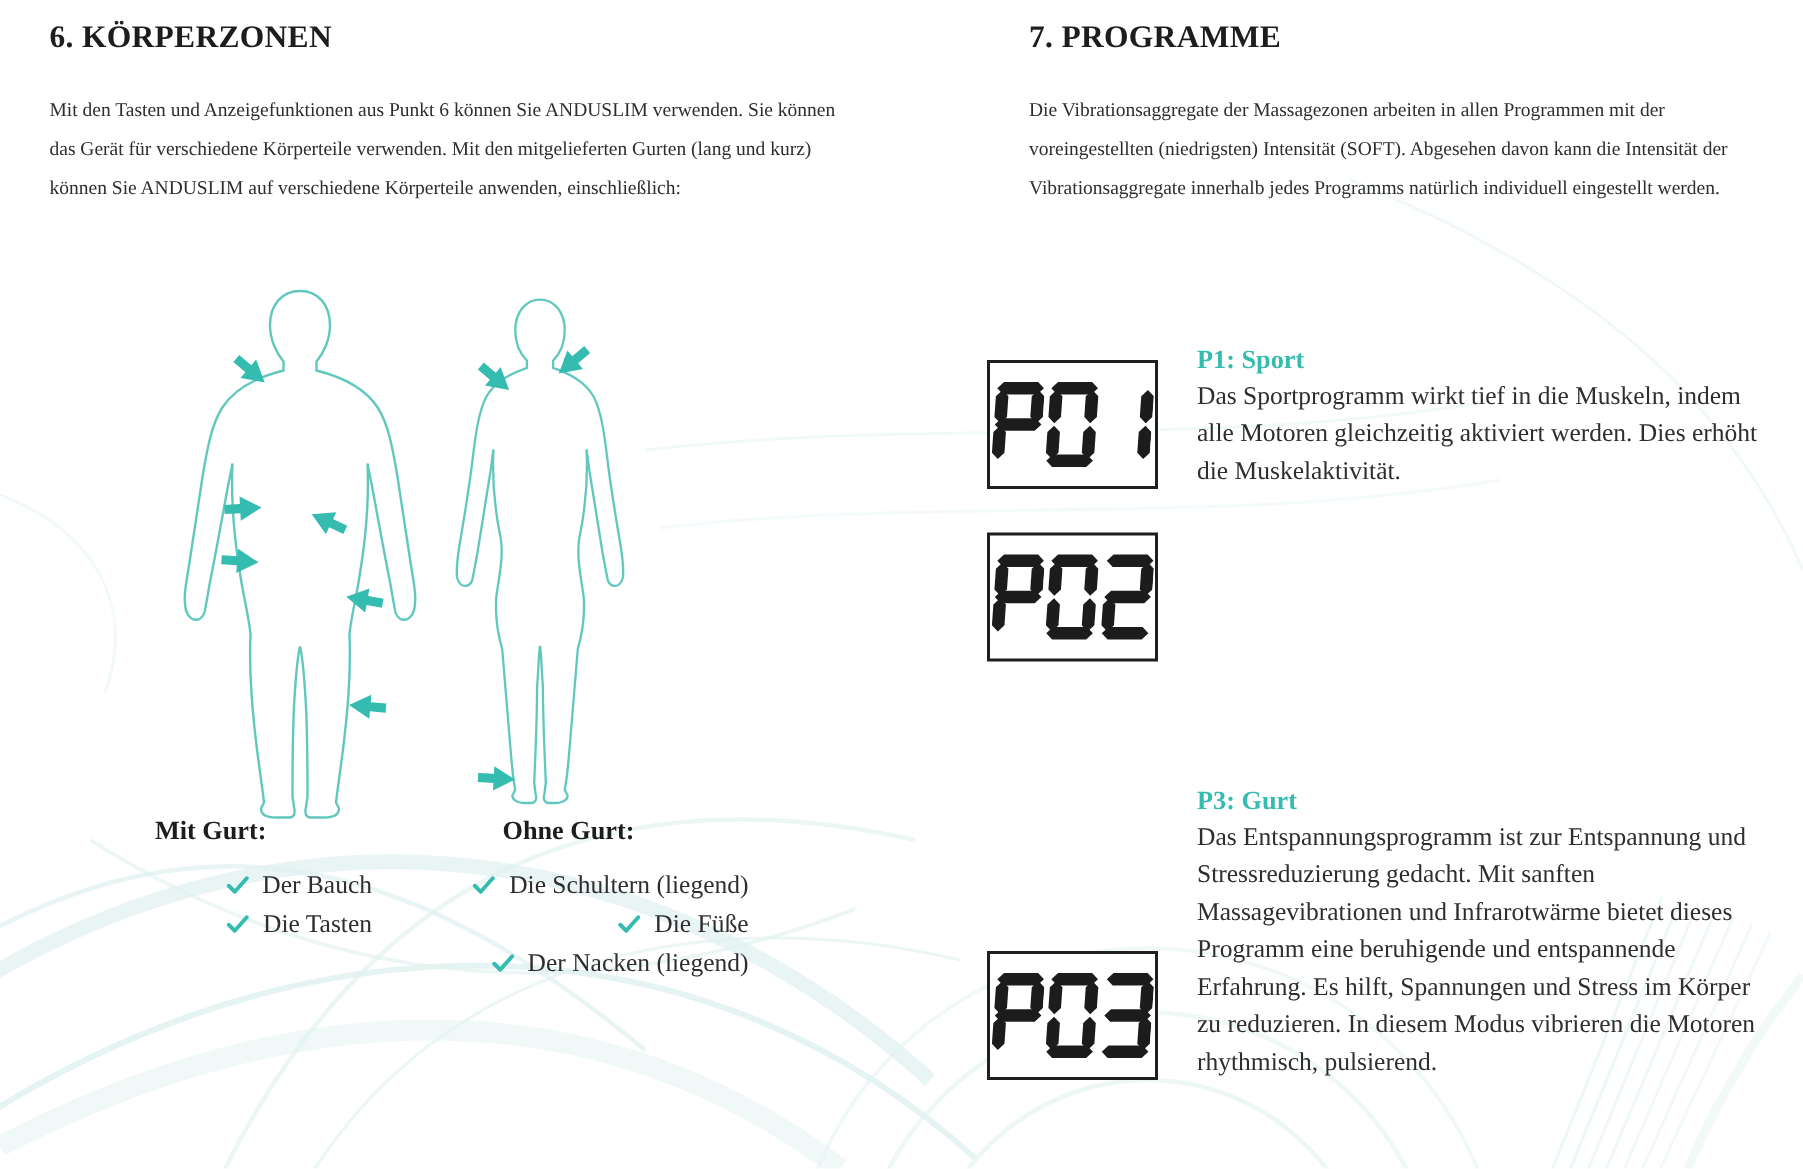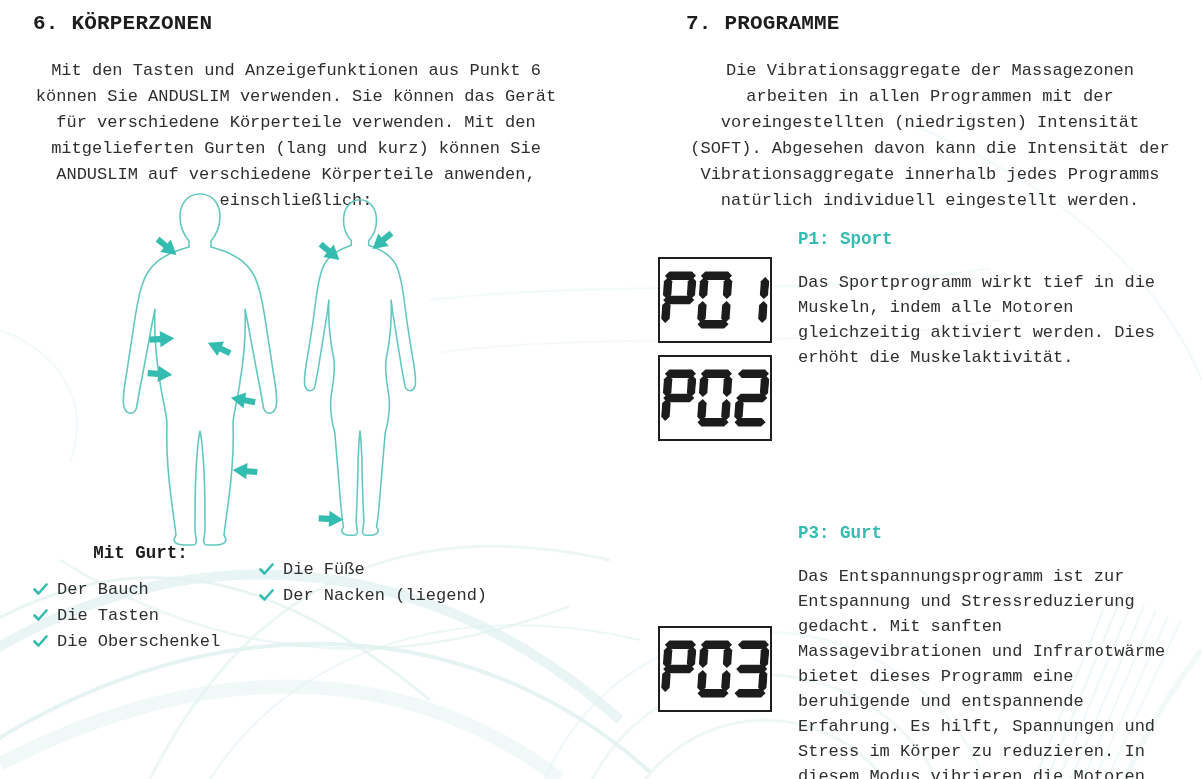--- a/index.html
+++ b/index.html
@@ -8,62 +8,62 @@
     --ink:#222222;
     --body:#2E2E2E;
   }
   *{margin:0;padding:0;box-sizing:border-box;}
   html,body{background:#fff;}
   .page{
     position:relative;
     width:1202px;height:779px;
     overflow:hidden;
     background:#ffffff;
-    font-family:Liberation Mono, monospace;
+    font-family:Liberation Serif, serif;
     color:var(--body);
   }
   .bg-swirls{position:absolute;left:0;top:0;z-index:0;pointer-events:none;}
   .layer{position:absolute;z-index:1;}
 
   h2.sec{
     font-size:21px;font-weight:bold;color:#1d1d1d;letter-spacing:.2px;
   }
   .intro{
-    margin-top:23px;font-size:17px;line-height:26px;color:var(--body);text-align:center;
+    margin-top:23px;font-size:13px;line-height:26px;color:var(--body);
   }
   .col-left{left:33px;top:12px;width:526px;}
   .col-right{left:686px;top:12px;width:488px;}
 
   .figure-area{left:120px;top:190px;width:420px;height:362px;}
   .silhouette{fill:none;stroke:var(--outline);stroke-width:1.6;}
   .zone-arrow{fill:var(--accent);}
 
   .belt-block{position:absolute;top:543px;}
   .belt-with{left:33px;width:215px;}
   .belt-without{left:259px;width:240px;}
   .belt-title{font-size:17.5px;font-weight:bold;color:#1d1d1d;text-align:center;}
   .belt-list{list-style:none;margin-top:13px;}
-  .belt-list li{display:flex;align-items:center;height:26px;gap:9px;font-size:17px;color:var(--body);}
+  .belt-list li{display:flex;align-items:center;height:26px;gap:9px;font-size:17px;color:var(--body);justify-content:flex-end;}
   .check-icon{flex:0 0 auto;display:inline-flex;}
   .check-icon svg{stroke:var(--accent);stroke-width:2.6;fill:none;stroke-linecap:round;stroke-linejoin:round;}
 
-  .program-row{position:absolute;left:658px;width:522px;display:flex;gap:26px;align-items:center;}
+  .program-row{position:absolute;left:658px;width:522px;display:flex;gap:26px;align-items:flex-end;}
   .lcd-box{
     flex:0 0 auto;margin-top:3px;
     width:114px;height:86px;
     border:2.5px solid #1f1f1f;background:#fff;
     display:flex;align-items:center;justify-content:center;gap:4px;
     transform-origin:center;
   }
   .lcd-digits{display:flex;gap:3px;transform:skewX(-4deg);}
   .lcd-digits svg{height:58px;width:auto;display:block;}
   .lcd-digits polygon{fill:#1c1c1c;}
   .prog-text{width:382px;}
   .prog-title{font-size:17.5px;font-weight:bold;color:var(--accent);line-height:24px;}
-  .prog-desc{margin-top:19px;font-size:17px;line-height:25px;color:var(--body);}
+  .prog-desc{margin-top:0;font-size:17px;line-height:25px;color:var(--body);}
 </style>
 </head>
 <body>
 
 <div class="page">
 
   <svg class="bg-swirls" width="1202" height="779" viewBox="0 0 1202 779">
     <g fill="none" stroke="#DFF1EF">
       <path d="M-80,700 C150,520 420,540 620,720" stroke-width="10" opacity="0.7"></path>
       <path d="M-60,778 C180,600 460,600 650,772" stroke-width="4" opacity="0.8"></path>
@@ -177,33 +177,34 @@
           <span>Der Bauch</span>
         </li>
       <li>
           <span class="check-icon">
             <svg width="15" height="13" viewBox="0 0 15 13">
               <polyline points="1.5,6.5 5.5,10.5 13.5,1.5"></polyline>
             </svg>
           </span>
           <span>Die Tasten</span>
         </li>
-      <li>
-          <span class="check-icon">
-            <svg width="15" height="13" viewBox="0 0 15 13">
-              <polyline points="1.5,6.5 5.5,10.5 13.5,1.5"></polyline>
-            </svg>
-          </span>
-          <span>Die Oberschenkel</span>
-        </li>
     </ul>
   </div>
 
   <div class="layer belt-block belt-without">
+    <div class="belt-title">Ohne Gurt:</div>
     <ul class="belt-list">
+      <li>
+          <span class="check-icon">
+            <svg width="15" height="13" viewBox="0 0 15 13">
+              <polyline points="1.5,6.5 5.5,10.5 13.5,1.5"></polyline>
+            </svg>
+          </span>
+          <span>Die Schultern (liegend)</span>
+        </li>
       <li>
           <span class="check-icon">
             <svg width="15" height="13" viewBox="0 0 15 13">
               <polyline points="1.5,6.5 5.5,10.5 13.5,1.5"></polyline>
             </svg>
           </span>
           <span>Die Füße</span>
         </li>
       <li>
           <span class="check-icon">

